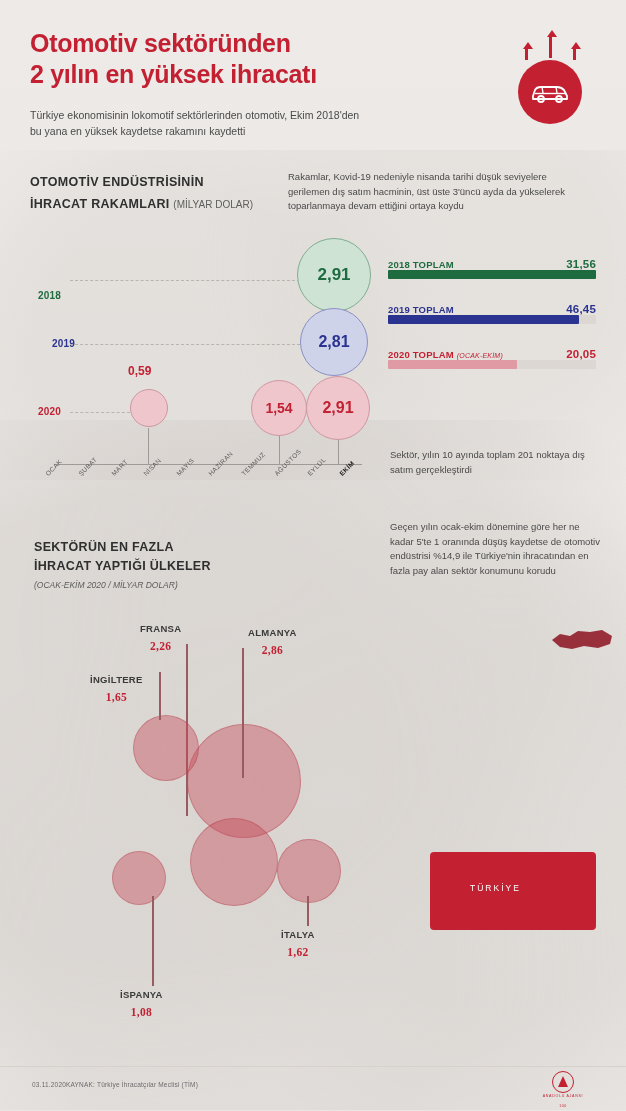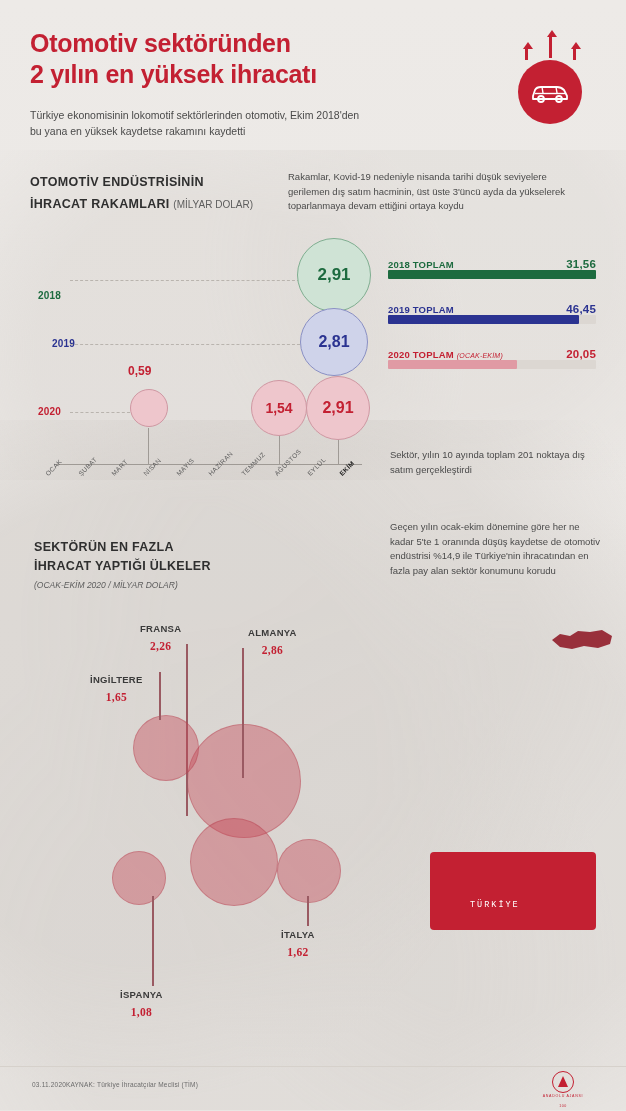--- a/index.html
+++ b/index.html
@@ -309,25 +309,24 @@
   }
   .turkey {
     position: absolute;
     left: 430px; top: 252px;
     width: 166px; height: 78px;
     background: #c32032;
     border-radius: 4px;
   }
   .turkey-name {
     position: absolute;
-    left: 470px; top: 300px;
+    left: 470px; top: 283px;
     font-size: 8.5px;
     color: #fff;
     letter-spacing: 2px;
-    font-family: Liberation Mono, monospace;
   }
   .turkey-shape {
     position: absolute;
     right: 8px; top: 18px;
   }
 
   
   .footer {
     position: absolute;
     left: 0; bottom: 0;

